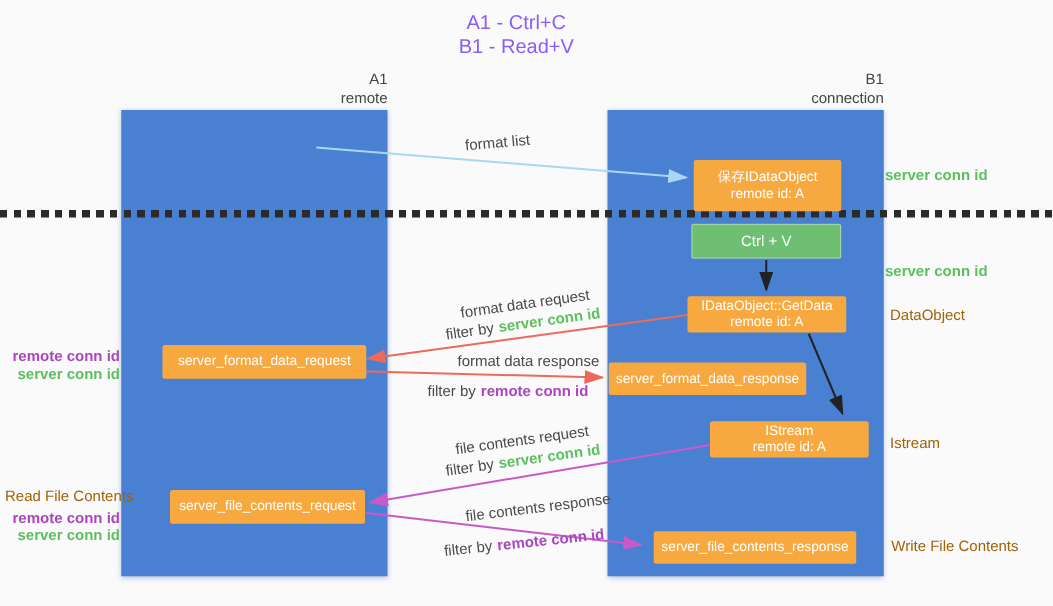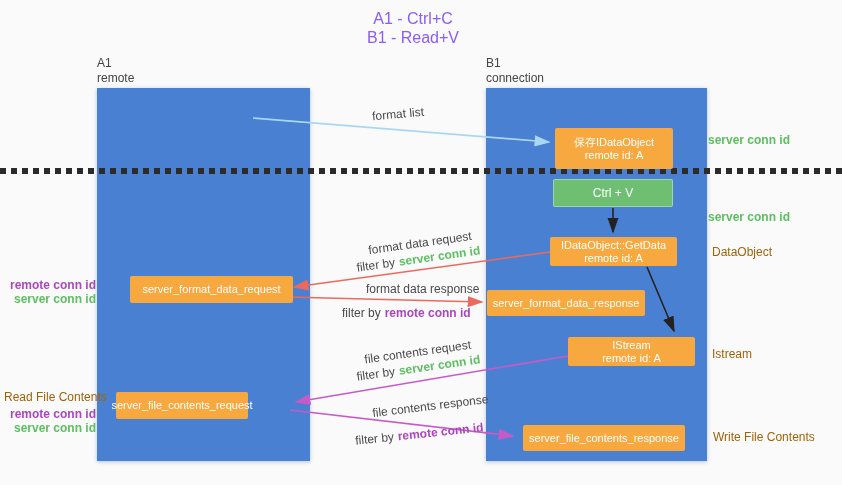--- a/index.html
+++ b/index.html
@@ -1,20 +1,20 @@
 <!DOCTYPE html>
 <html><head>
 <meta charset="utf-8">
 <style>
   html,body{margin:0;padding:0;background:#fafafa;}
   .canvas{position:relative;width:842px;height:485px;background:#fafafa;
           font-family:"Liberation Sans",sans-serif;overflow:hidden;}
   .title{position:absolute;left:0;top:9px;width:826px;text-align:center;
          font-size:16px;color:#8b5cf6;line-height:19px;}
-  .hdr{position:absolute;text-align:left;font-size:12px;color:#444;line-height:15px;}
+  .hdr{position:absolute;text-align:right;font-size:12px;color:#444;line-height:15px;}
   .lifeline{position:absolute;background:#4a80d2;box-shadow:0 1px 4px rgba(96,128,190,.45);}
   .divider{position:absolute;left:0;top:168px;width:842px;height:6px;
            background:repeating-linear-gradient(90deg,#2b2b2b 0 6px,transparent 6px 11px);z-index:5;}
   .arrows{position:absolute;left:0;top:0;z-index:6;}
   .node{position:absolute;display:flex;flex-direction:column;align-items:center;justify-content:center;
         color:#fff;text-align:center;border-radius:2px;z-index:7;}
   .green{background:#6fbf73;font-size:12px;border:1px solid rgba(255,255,255,.35);}
   .orange{background:#f7a940;font-size:11px;line-height:13px;}
   .lbl{position:absolute;font-size:12px;color:#4a4a4a;white-space:nowrap;z-index:8;}
   .rot8{transform:rotate(-8deg);}
@@ -89,21 +89,21 @@
   <div class="node orange" style="left:130px;top:276px;width:163px;height:27px;">
     <span>server_format_data_request</span>
   </div>
   <div class="node orange" style="left:487px;top:290px;width:158px;height:26px;">
     <span>server_format_data_response</span>
   </div>
   <div class="node orange" style="left:568px;top:337px;width:127px;height:29px;">
     <span>IStream</span>
     <span>remote id: A</span>
   </div>
-  <div class="node orange" style="left:116px;top:392px;width:132px;height:27px;">
+  <div class="node orange" style="left:136px;top:392px;width:156px;height:27px;">
     <span>server_file_contents_request</span>
   </div>
   <div class="node orange" style="left:523px;top:425px;width:162px;height:26px;">
     <span>server_file_contents_response</span>
   </div>
 
   <div class="lbl rot5" style="left:372px;top:107px;">format list</div>
 
   <div class="lbl rot8" style="left:368px;top:236px;">format data request</div>
   <div class="lbl rot8" style="left:356px;top:252px;">

